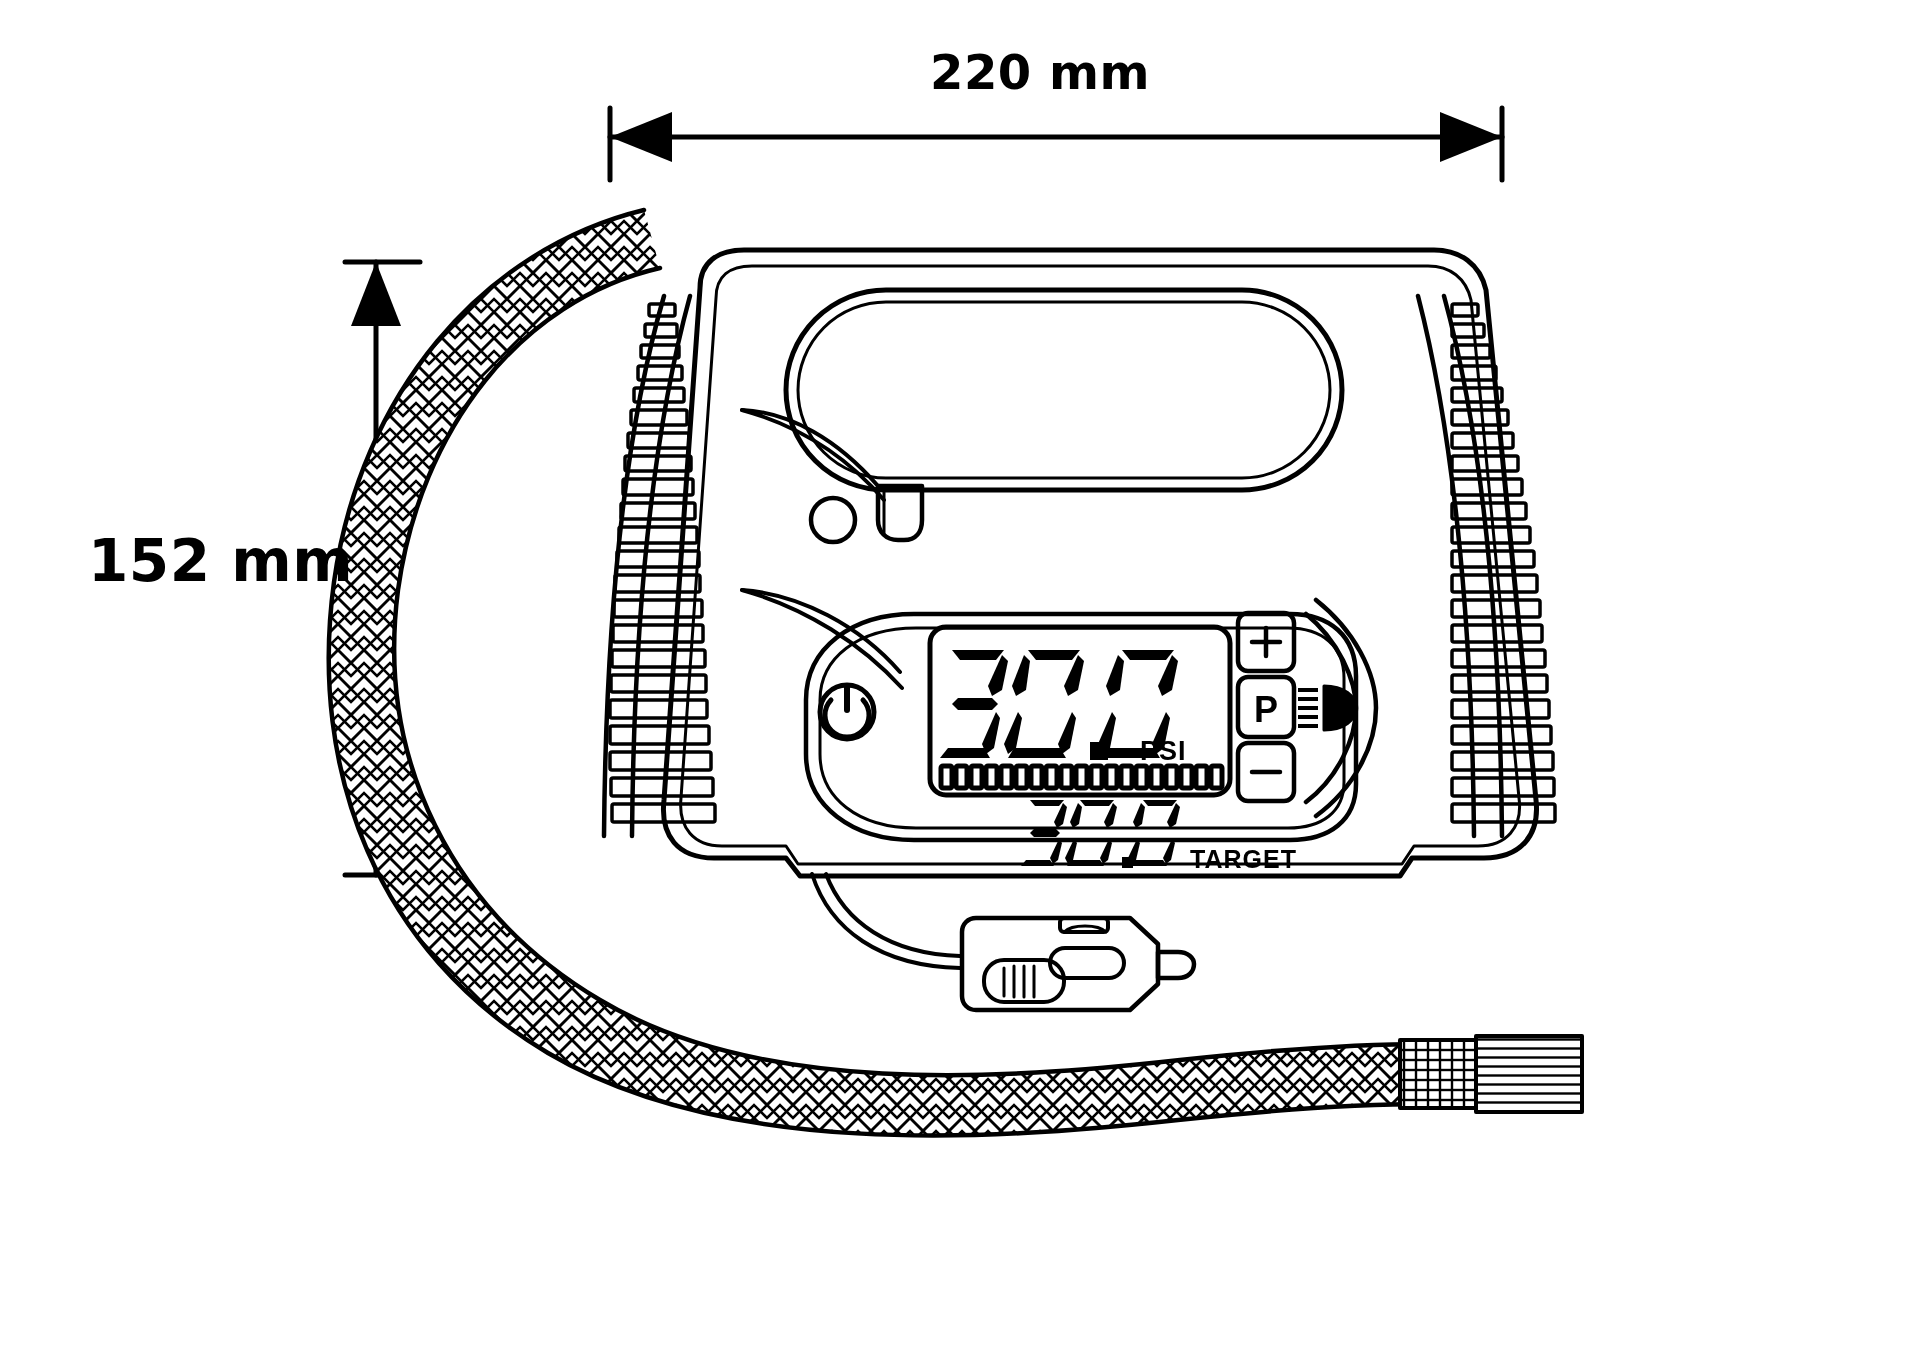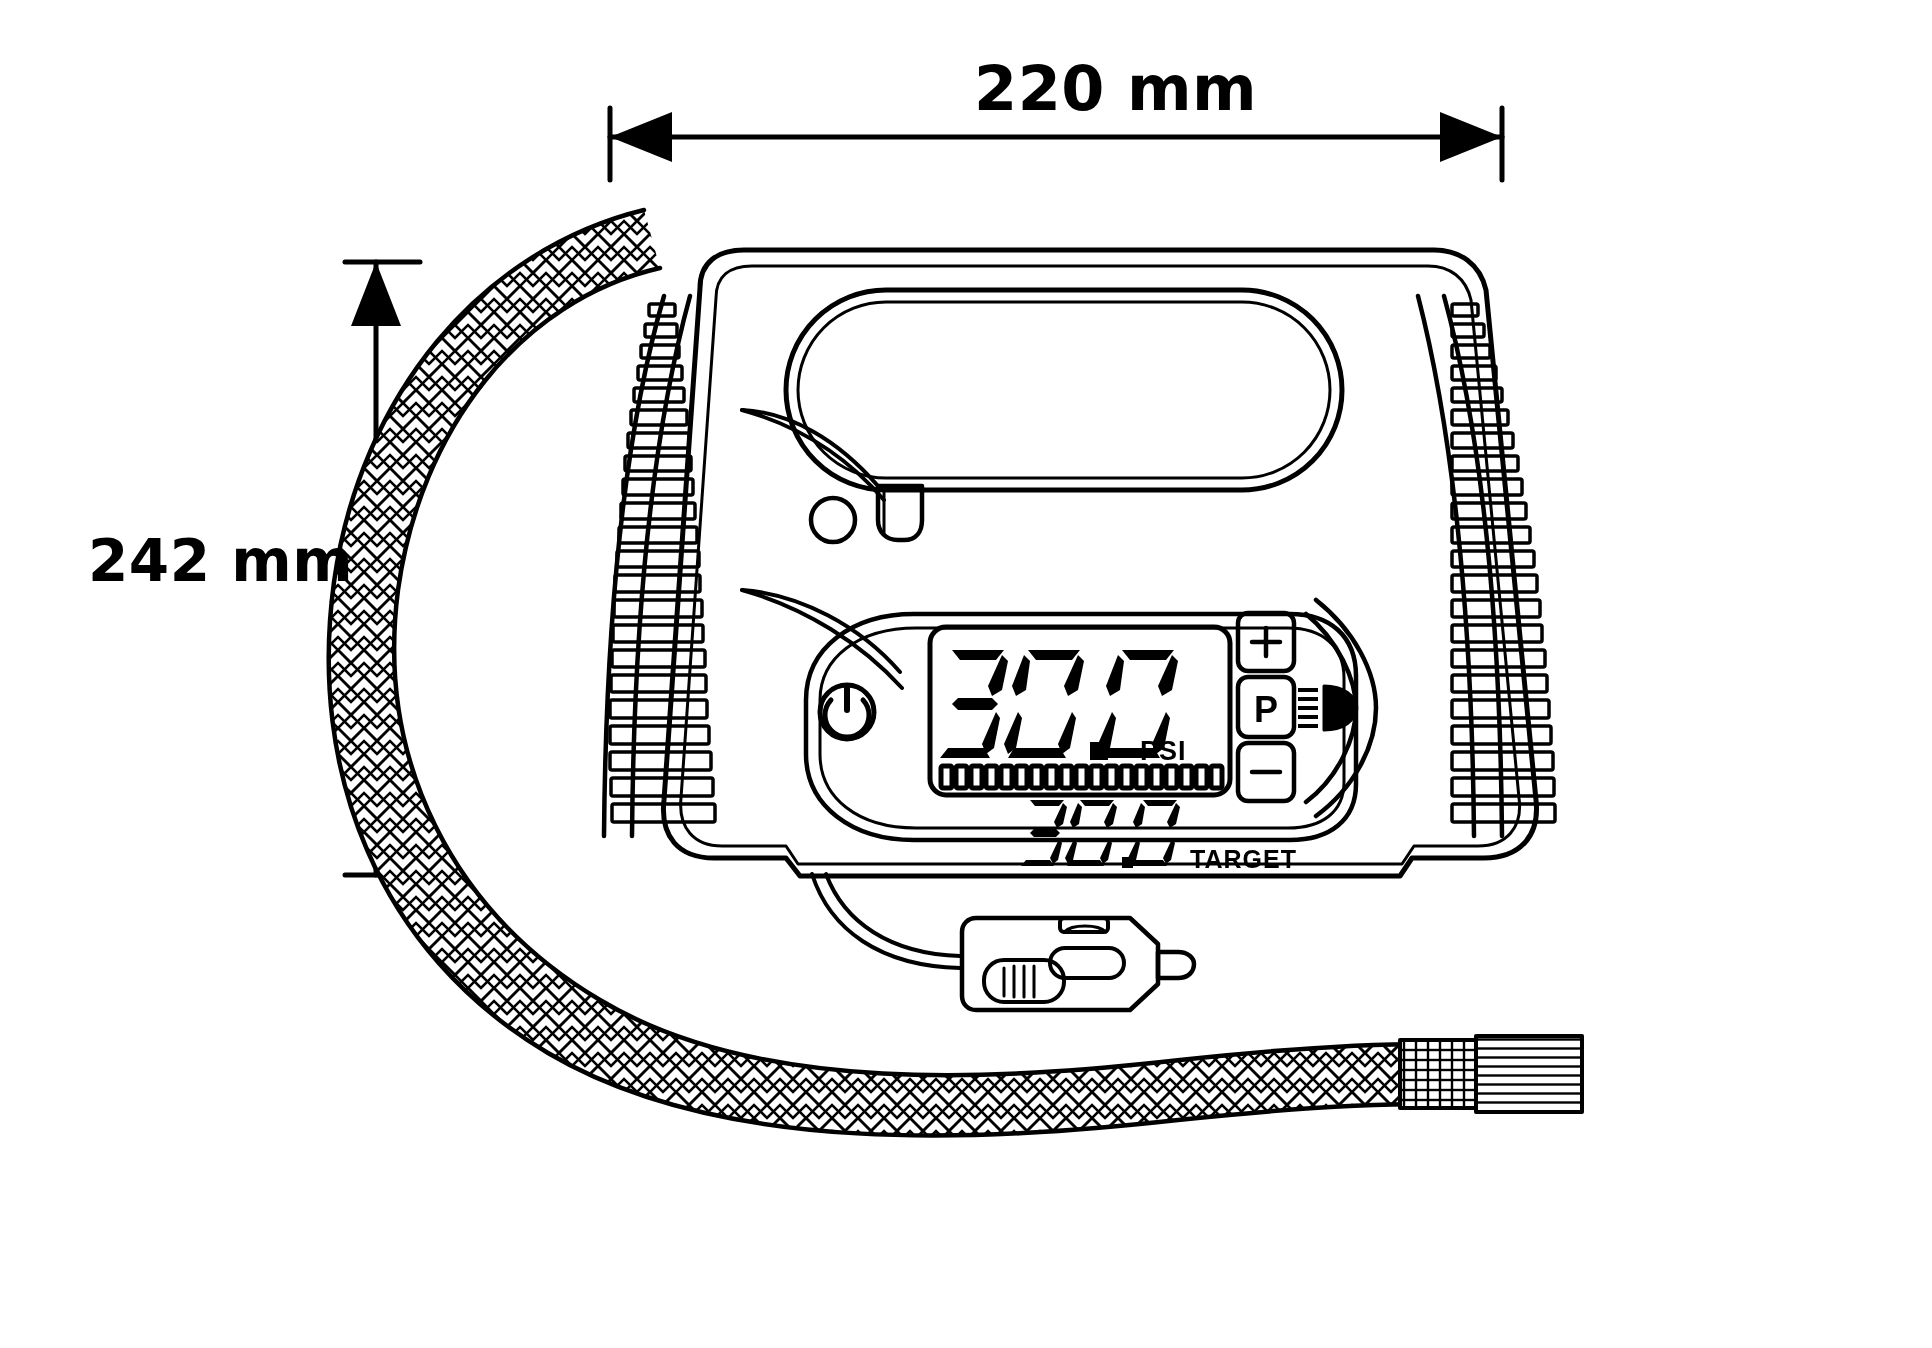--- a/index.html
+++ b/index.html
@@ -31,24 +31,23 @@
   }
   .dim-label {
     position: absolute;
     font-family: "DejaVu Sans", sans-serif;
     font-weight: 700;
     color: #000000;
     white-space: nowrap;
     letter-spacing: 0.5px;
   }
   #label-width {
-    left: 974px;
+    left: 930px;
     top: 44px;
-    font-size: 62px;
-    margin-top: 8px;
+    font-size: 48px;
   }
   #label-height {
     left: 88px;
     top: 527px;
     font-size: 58px;
   }
 </style>
 </head>
 <body>
 
@@ -413,15 +412,15 @@
       <text id="svg-psi" x="1140" y="760" font-family="Liberation Sans, sans-serif" font-size="27" font-weight="700" fill="#000000" letter-spacing="1">PSI</text>
       <text id="svg-target" x="1190" y="868" font-family="Liberation Sans, sans-serif" font-size="25" font-weight="700" fill="#000000" letter-spacing="1">TARGET</text>
     </g>
 
     <text id="svg-p" x="1266" y="722" text-anchor="middle" font-family="Liberation Sans, sans-serif" font-size="36" font-weight="700" fill="#000000">P</text>
 
   </svg>
 
   <div class="dim-label" id="label-width">220 mm</div>
 
-  <div class="dim-label" id="label-height">242 mm</div>
+  <div class="dim-label" id="label-height">152 mm</div>
 
 </div>
 
 </body></html>

